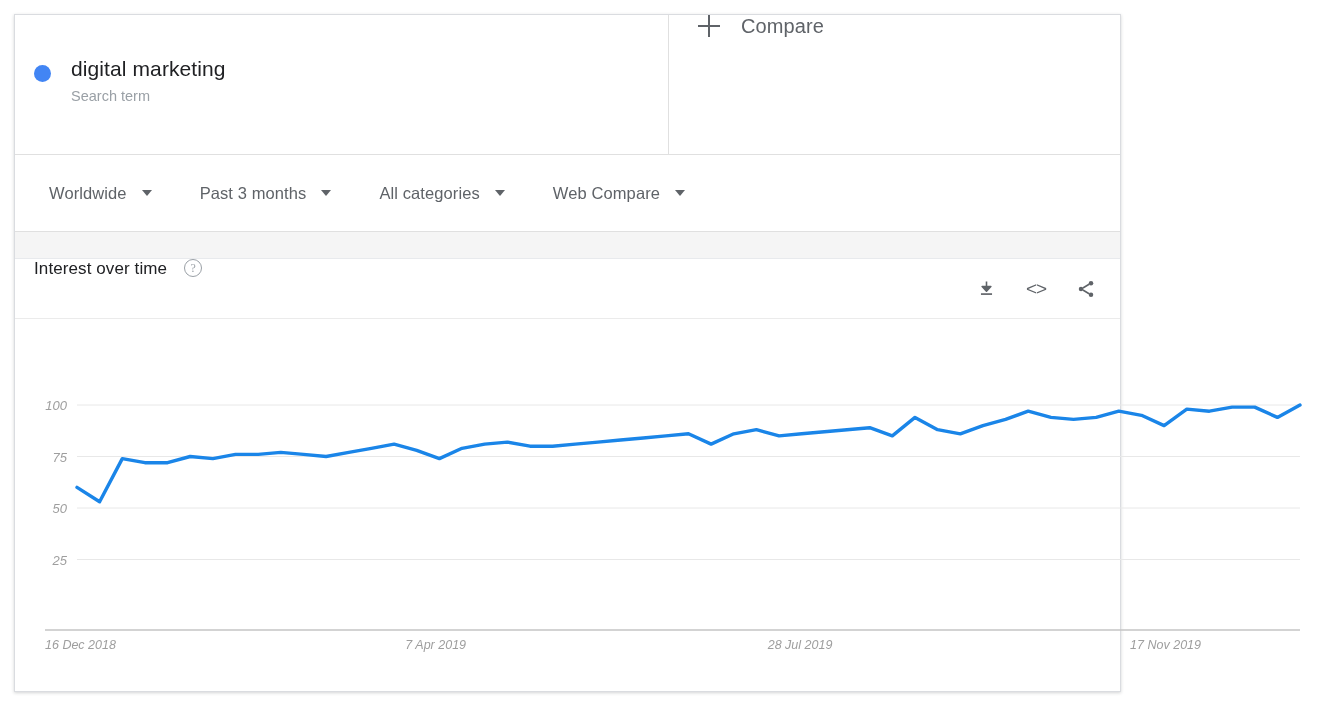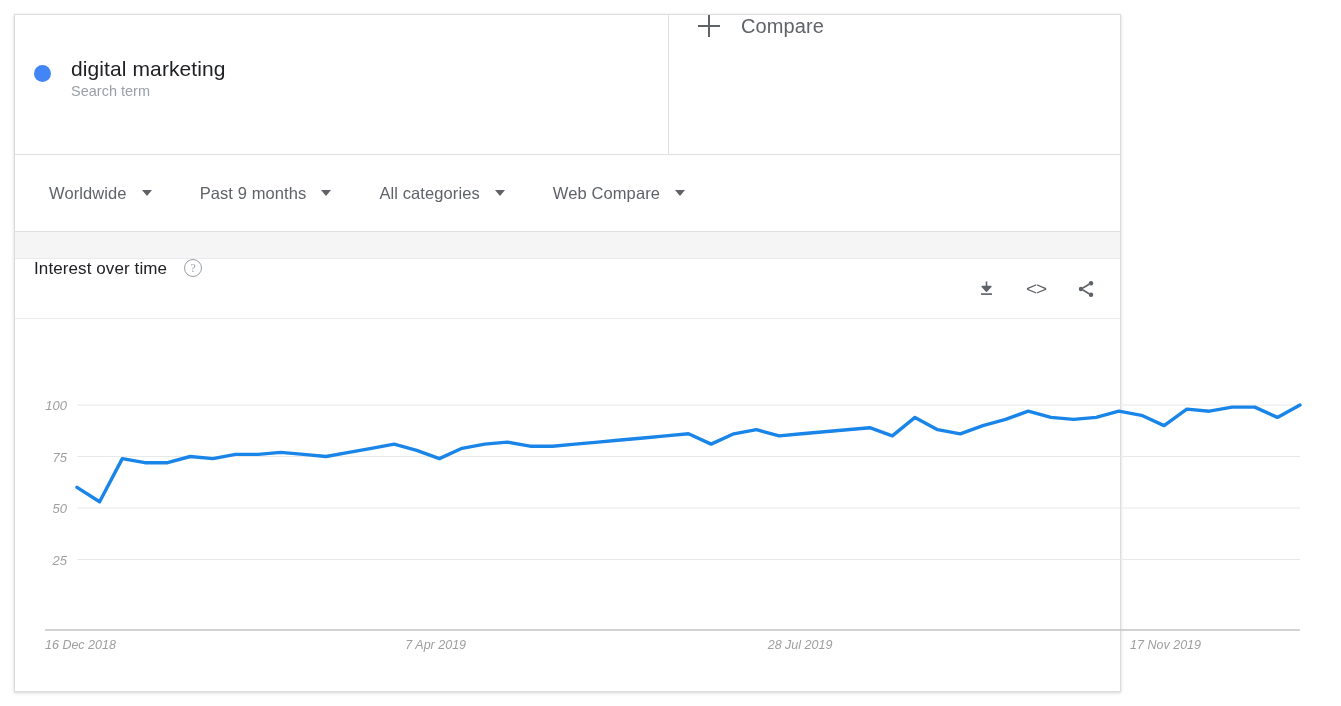--- a/index.html
+++ b/index.html
@@ -64,20 +64,21 @@
   .term-title {
     font-size: 21px;
     color: #202124;
     line-height: 26px;
     letter-spacing: 0.1px;
   }
 
   .term-sub {
     font-size: 14.5px;
     color: #9aa0a6;
+    margin-top: 5px;
     line-height: 18px;
   }
 
   .compare-cell {
     flex: 1;
     display: flex;
     align-items: flex-start;
     padding-left: 29px;
   }
 
@@ -244,21 +245,21 @@
         <span class="compare-label">Compare</span>
       </div>
     </div>
 
     <div class="filter-row">
       <div class="filter">
         <span class="filter-label">Worldwide</span>
         <span class="caret"></span>
       </div>
       <div class="filter">
-        <span class="filter-label">Past 9 months</span>
+        <span class="filter-label">Past 3 months</span>
         <span class="caret"></span>
       </div>
       <div class="filter">
         <span class="filter-label">All categories</span>
         <span class="caret"></span>
       </div>
       <div class="filter">
         <span class="filter-label">Web Compare</span>
         <span class="caret"></span>
       </div>

